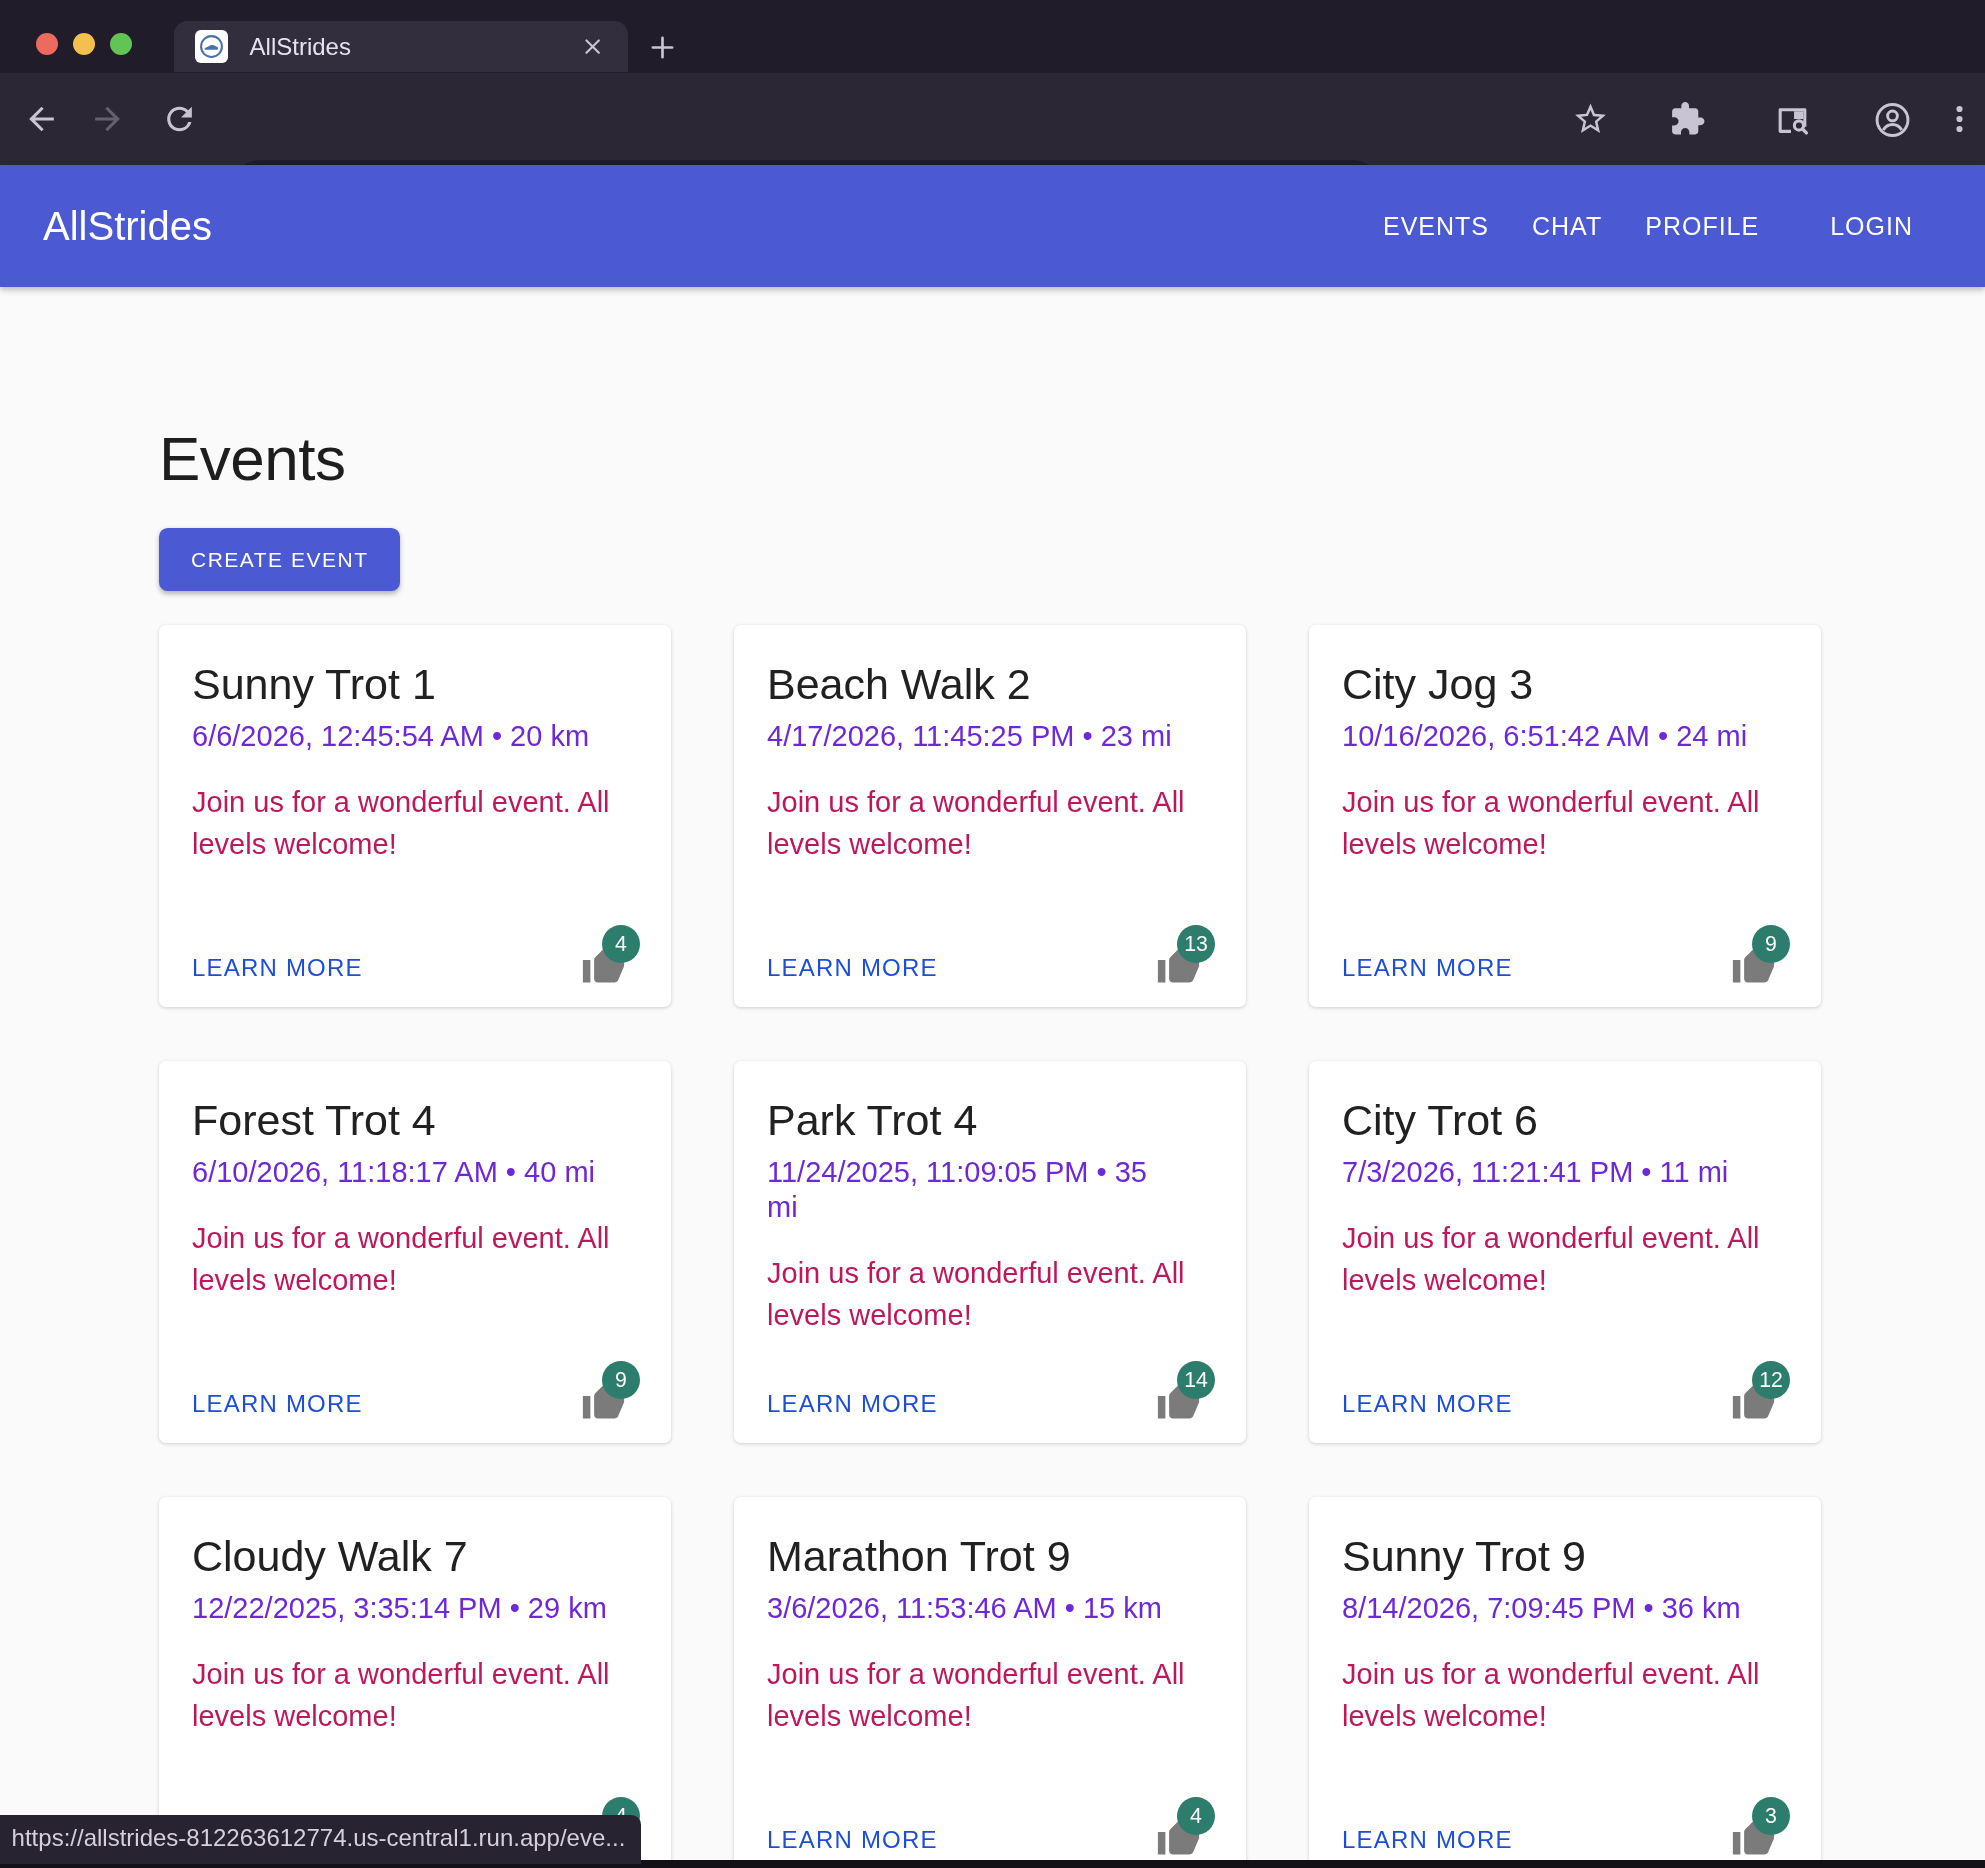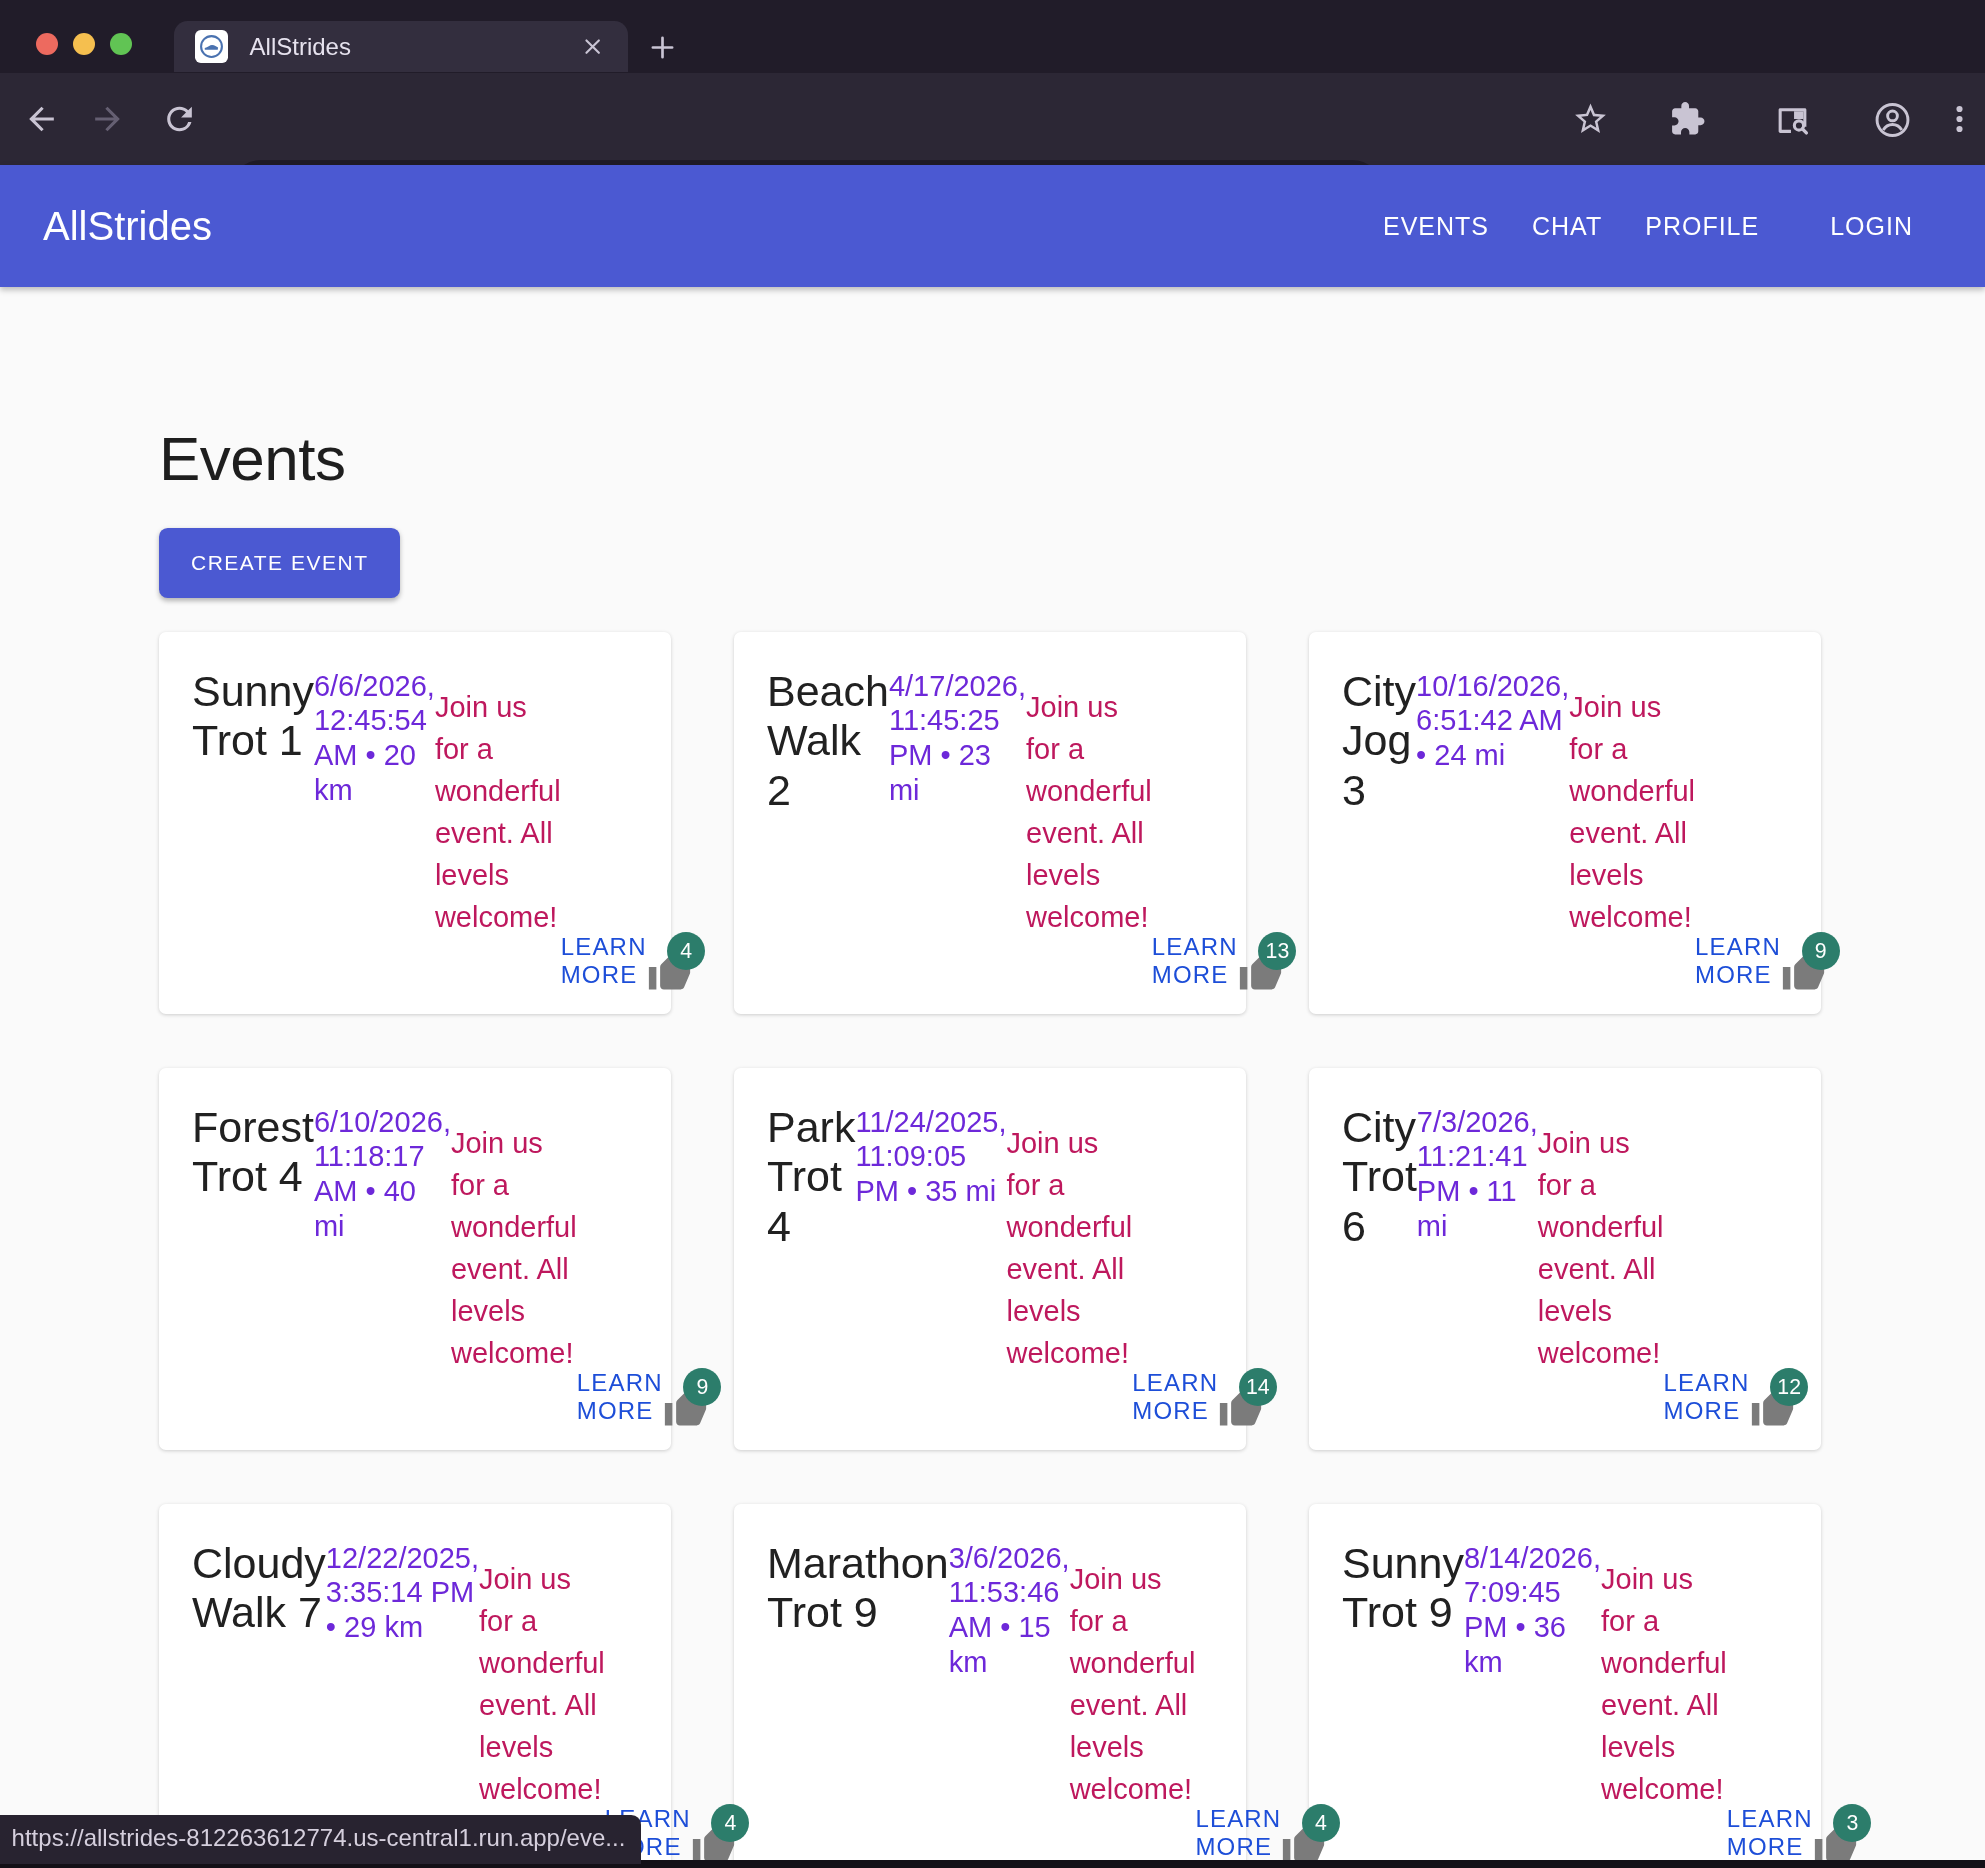--- a/index.html
+++ b/index.html
@@ -36,26 +36,26 @@
                box-shadow:0 2.9px 5.8px rgba(0,0,0,.25); display:flex; align-items:center; z-index:5; }
   .brand { color:#ffffff; font-size:40px; font-weight:500; margin-left:43px; }
   .nav { position:absolute; right:72px; display:flex; align-items:center; gap:43px; }
   .nav-item { color:#ffffff; font-size:25px; letter-spacing:1px; font-weight:500; cursor:pointer; }
   .nav-item.login { margin-left:28px; }
 
   
   .content { position:absolute; top:287px; left:0; right:0; bottom:0; background:#fafafa; overflow:hidden; }
   .container { margin:0 159px; }
   .page-title { margin-top:136px; font-size:62px; font-weight:400; color:#1e1e1e; letter-spacing:-0.5px; }
-  .create-btn { margin-top:34px; height:70px; padding:0 32px; background:#4b59d2; border:none; border-radius:8.7px;
+  .create-btn { margin-top:34px; height:63px; padding:0 32px; background:#4b59d2; border:none; border-radius:8.7px;
                 color:#ffffff; font-size:21px; letter-spacing:1.5px; font-weight:500; font-family:"Liberation Sans",sans-serif;
                 box-shadow:0 2.9px 5.8px rgba(0,0,0,.28); cursor:pointer; }
   .cards { margin-top:34px; display:grid; grid-template-columns:repeat(3,512px); column-gap:63px; row-gap:54px; align-items:start; }
   .card { background:#ffffff; border-radius:6.8px; box-shadow:0 1px 3.9px rgba(0,0,0,.18); min-height:382px;
-          padding:27px 33px 19.4px; display:flex; }
+          padding:27px 33px 19.4px; display:flex; flex-direction:column; }
   .card-title { font-size:43px; font-weight:400; color:#212121; line-height:1.15; margin-top:7.8px; }
   .card-meta { margin-top:9.7px; font-size:29px; color:#6d28d9; line-height:1.2; max-width:415px; }
   .card-desc { margin-top:27px; font-size:29px; color:#be185d; line-height:1.45; }
   .card-footer { margin-top:auto; display:flex; align-items:flex-end; justify-content:space-between; padding-top:39px; }
   .learn-more { color:#1d4ed8; font-size:24px; letter-spacing:1.2px; font-weight:500; cursor:pointer; padding-bottom:5.8px; }
   .thumb-wrap { position:relative; width:45px; height:45px; color:#7b7b7b; margin-right:11.6px; cursor:pointer; }
   .badge { position:absolute; top:-17.5px; right:-13.6px; width:38px; height:38px; border-radius:50%; background:#2c7d6b;
            color:#ffffff; font-size:21.3px; display:flex; align-items:center; justify-content:center; }
 
   

